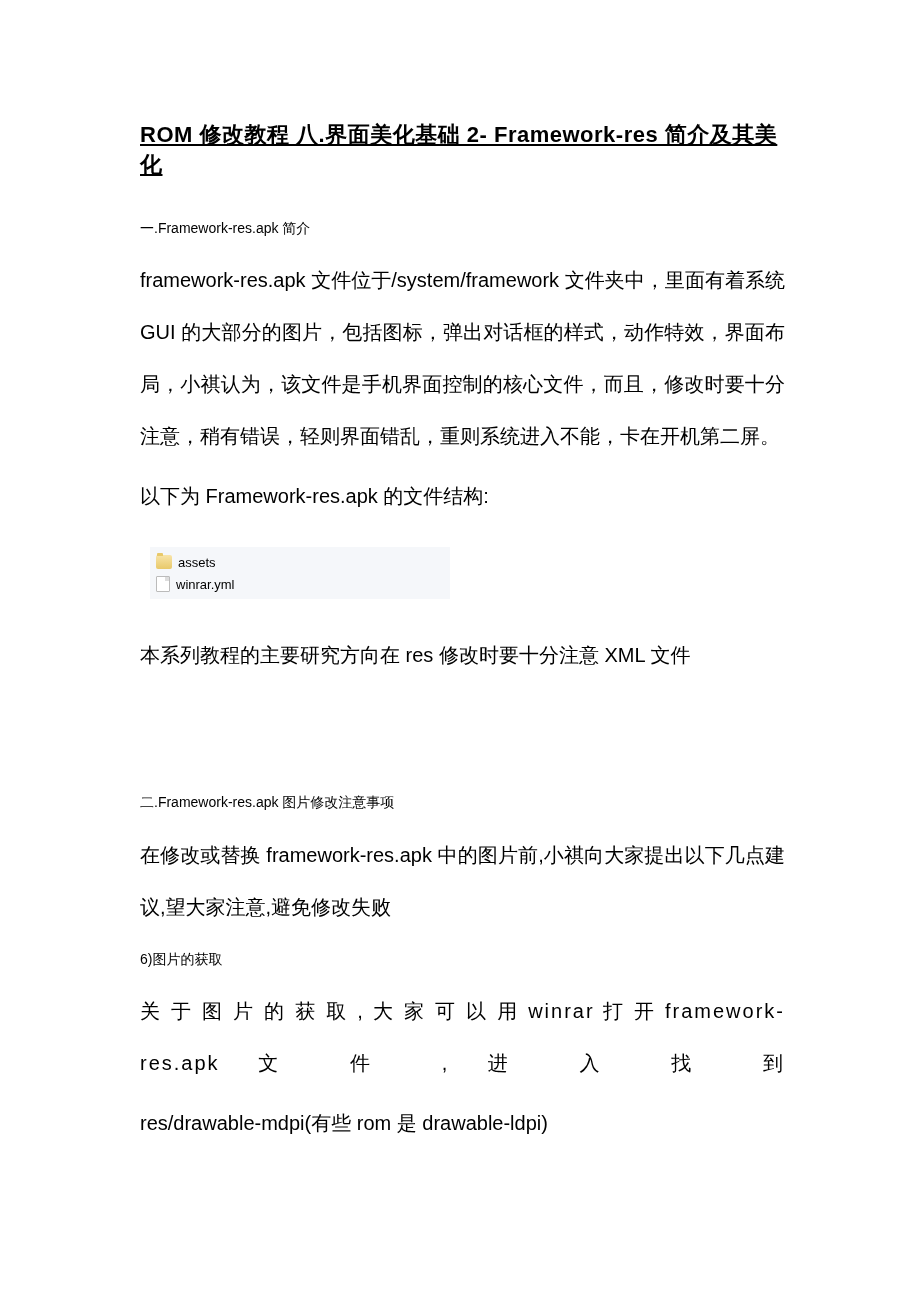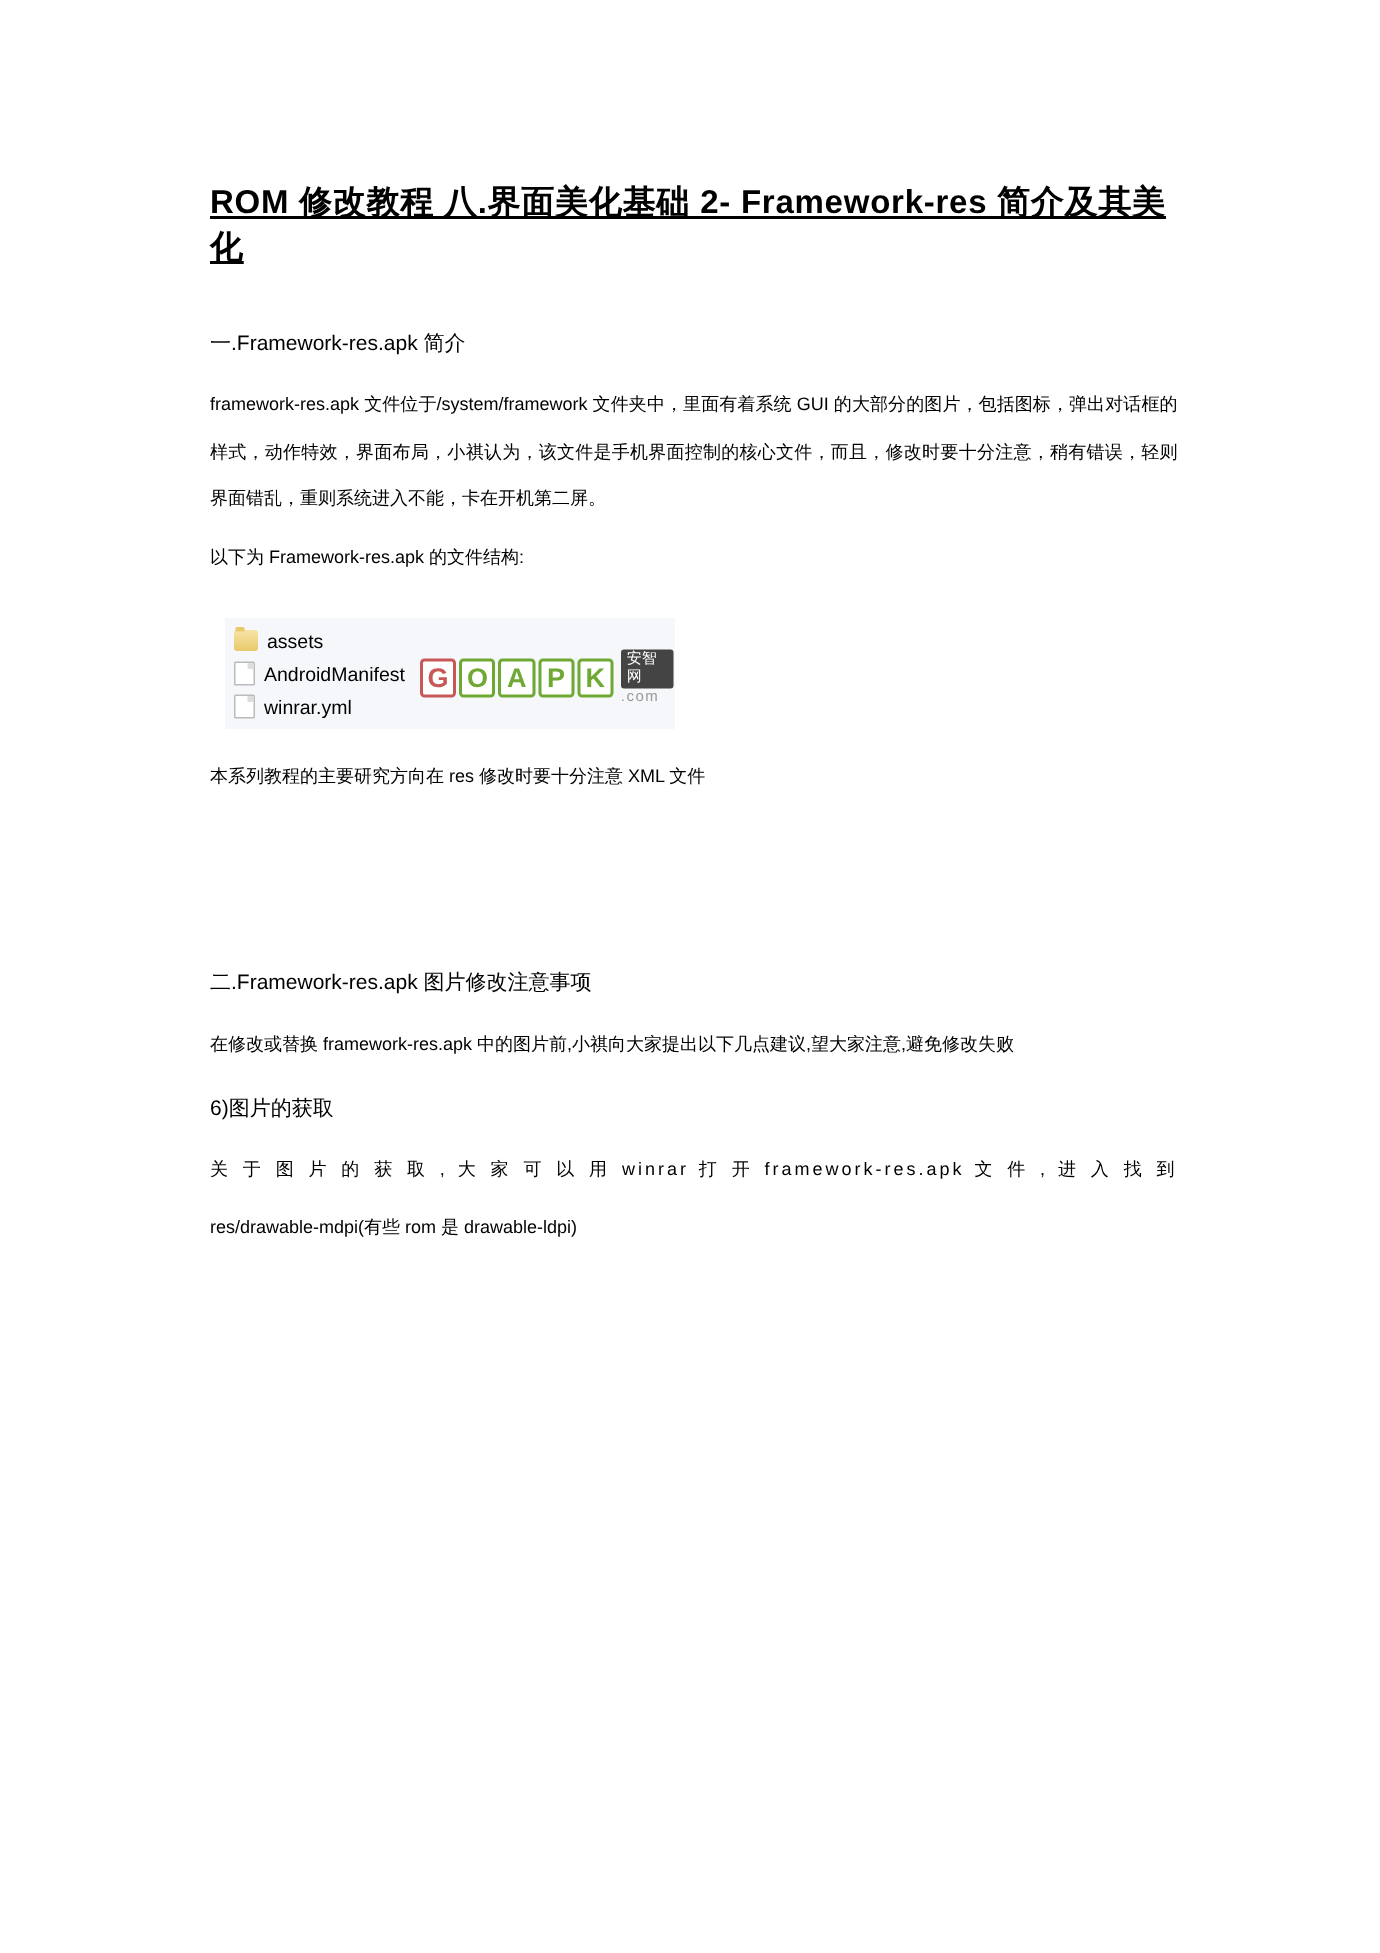--- a/index.html
+++ b/index.html
@@ -16,32 +16,32 @@
       color: #000000;
     }
     .title {
       font-size: 22px;
       font-weight: bold;
       text-decoration: underline;
       margin-bottom: 30px;
       letter-spacing: 0.5px;
     }
     .paragraph {
-      font-size: 12px;
+      font-size: 20px;
       line-height: 2.6;
       margin-bottom: 8px;
       text-align: justify;
     }
     .section-header {
       font-size: 14px;
       line-height: 2.6;
       margin-bottom: 8px;
     }
     .file-list {
-      margin: 25px 0 16px 10px;
+      margin: 25px 0 30px 10px;
       background: #f5f7fa;
       width: 300px;
       padding: 4px 6px;
     }
     .file-item {
       display: flex;
       align-items: center;
       height: 22px;
       font-size: 13px;
     }
@@ -151,37 +151,20 @@
 
 <p class="paragraph">framework-res.apk 文件位于/system/framework 文件夹中，里面有着系统 GUI 的大部分的图片，包括图标，弹出对话框的样式，动作特效，界面布局，小祺认为，该文件是手机界面控制的核心文件，而且，修改时要十分注意，稍有错误，轻则界面错乱，重则系统进入不能，卡在开机第二屏。</p>
 
 <p class="paragraph">以下为 Framework-res.apk 的文件结构:</p>
 
 <div class="file-list">
   <div class="file-item">
     <span class="folder-icon"></span>
     <span>assets</span>
   </div>
-  <div class="file-item overlay-row">
-    <span class="file-icon"></span>
-    <span>AndroidManifest</span>
-    <span class="watermark">
-      <span class="wm-box">
-        <span class="wm-letter g">G</span>
-        <span class="wm-letter">O</span>
-        <span class="wm-letter">A</span>
-        <span class="wm-letter">P</span>
-        <span class="wm-letter">K</span>
-        <span class="wm-suffix">
-          <span class="wm-cn">安智网</span>
-          <span class="wm-com">.com</span>
-        </span>
-      </span>
-    </span>
-  </div>
   <div class="file-item">
     <span class="file-icon"></span>
     <span>winrar.yml</span>
   </div>
 </div>
 
 <p class="paragraph">本系列教程的主要研究方向在 res 修改时要十分注意 XML 文件</p>
 
 <div class="spacer-large"></div>
 

